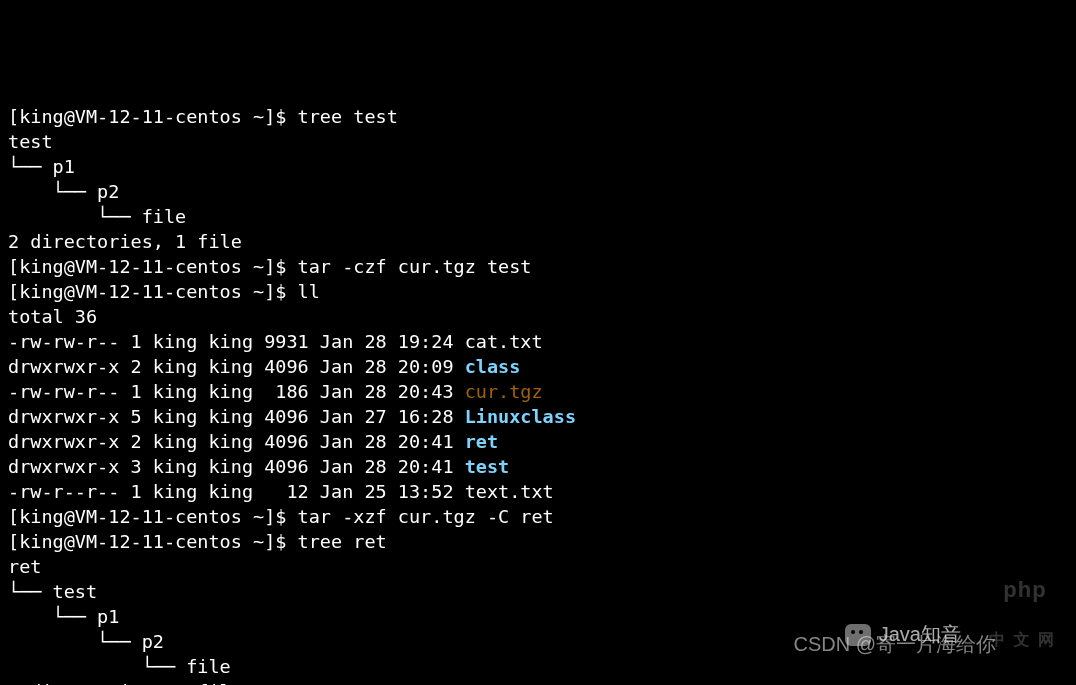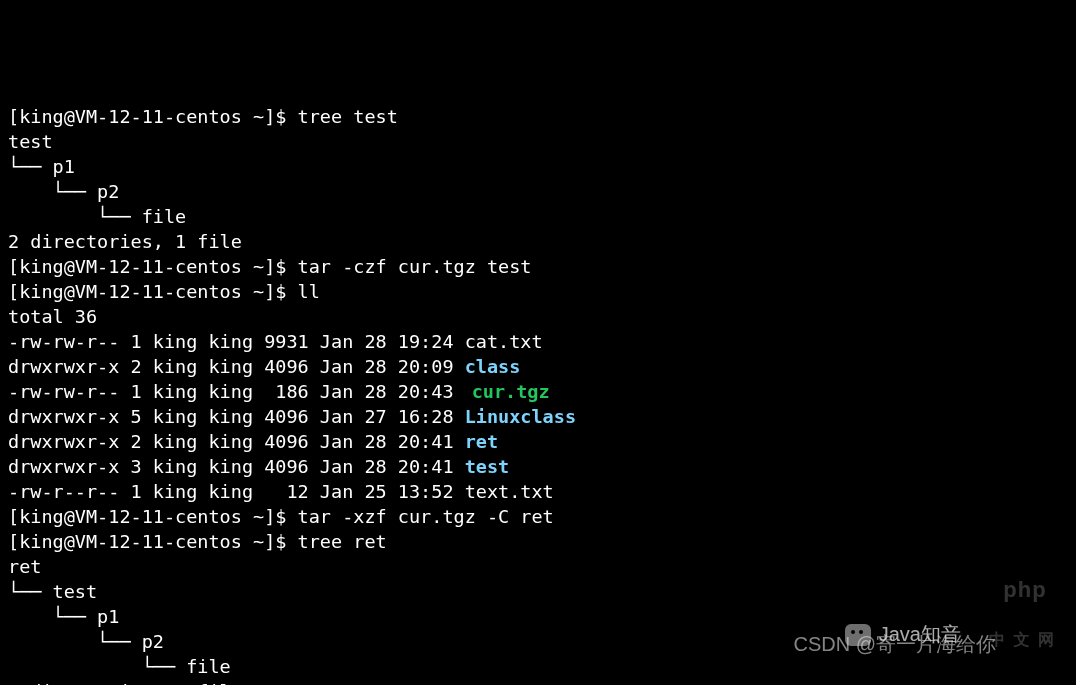--- a/index.html
+++ b/index.html
@@ -12,21 +12,21 @@
     line-height: 25px;
     width: 1076px;
     height: 685px;
     box-sizing: border-box;
     position: relative;
     overflow: hidden;
     white-space: pre;
   }
   .line { display: block; }
   .blue { color: #7dd3fc; font-weight: bold; }
-  .red  { color: #22c55e; font-weight: bold; margin-left: 7px; }
+  .red  { color: #a16207; font-weight: normal; }
 
   .watermark-php {
     position: absolute;
     right: 20px;
     bottom: 8px;
     font-family: Liberation Sans, sans-serif;
     color: rgba(200,200,200,0.25);
     font-size: 22px;
     font-weight: bold;
     letter-spacing: 1px;

